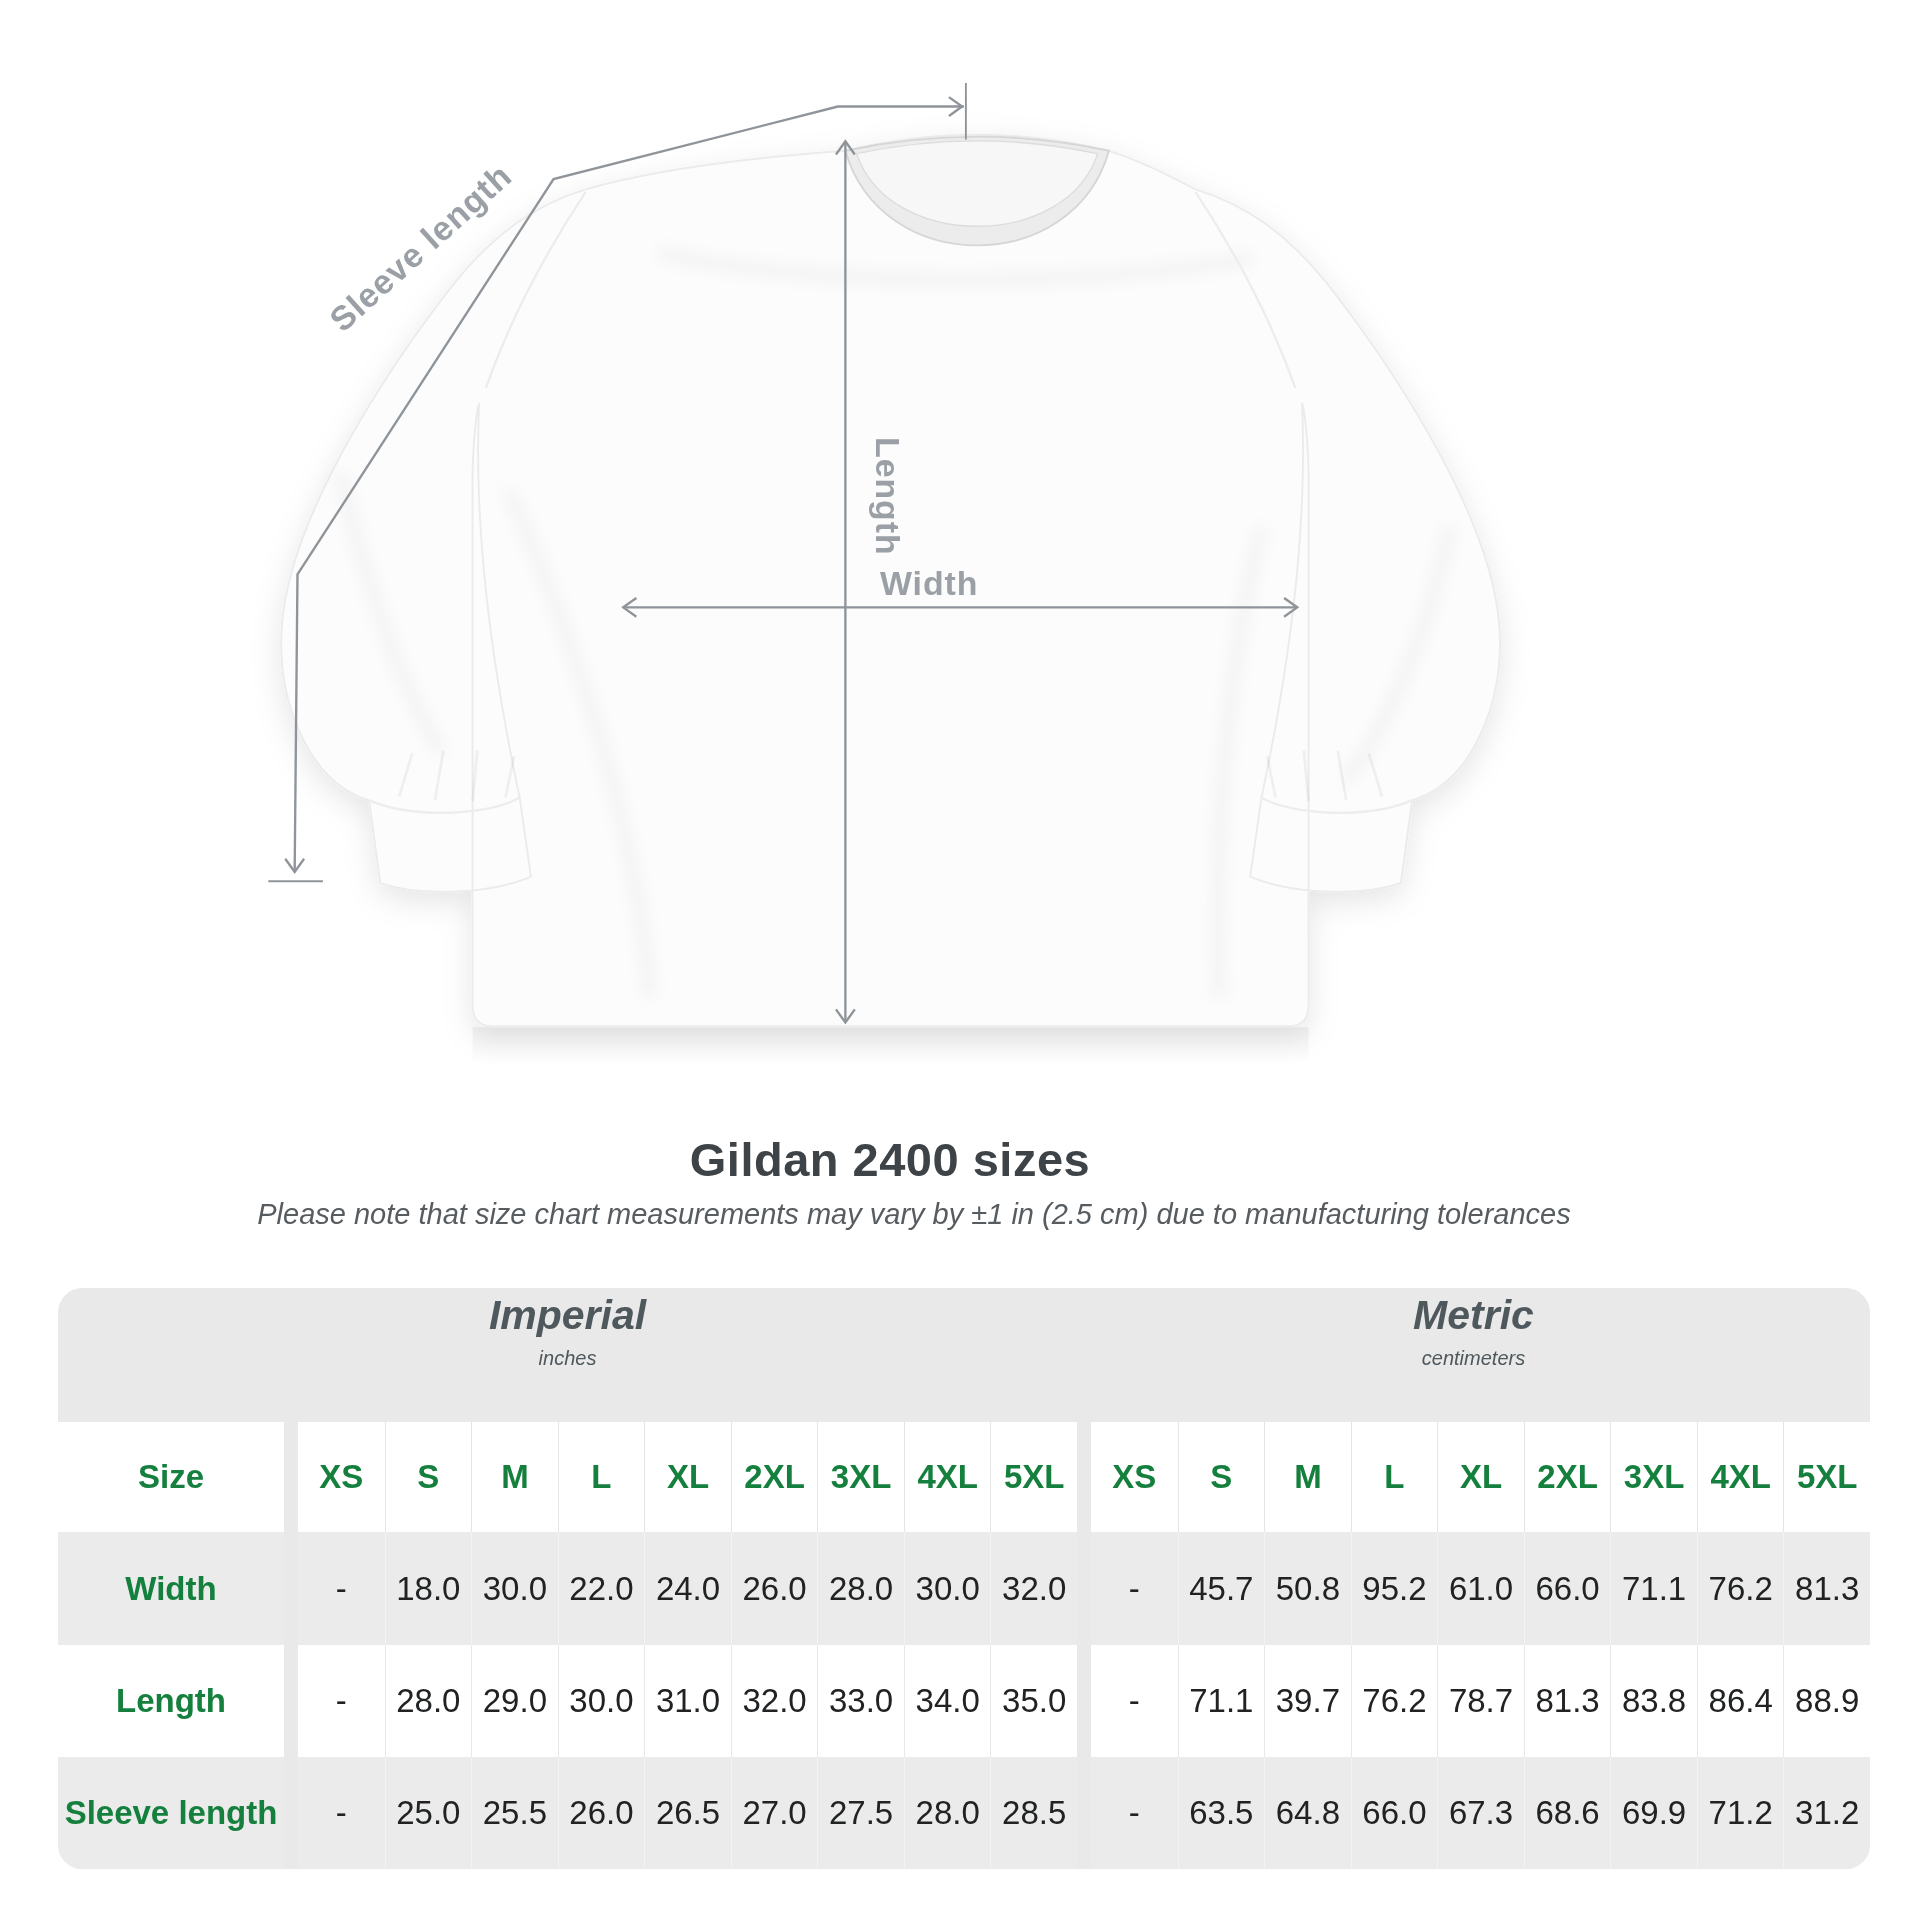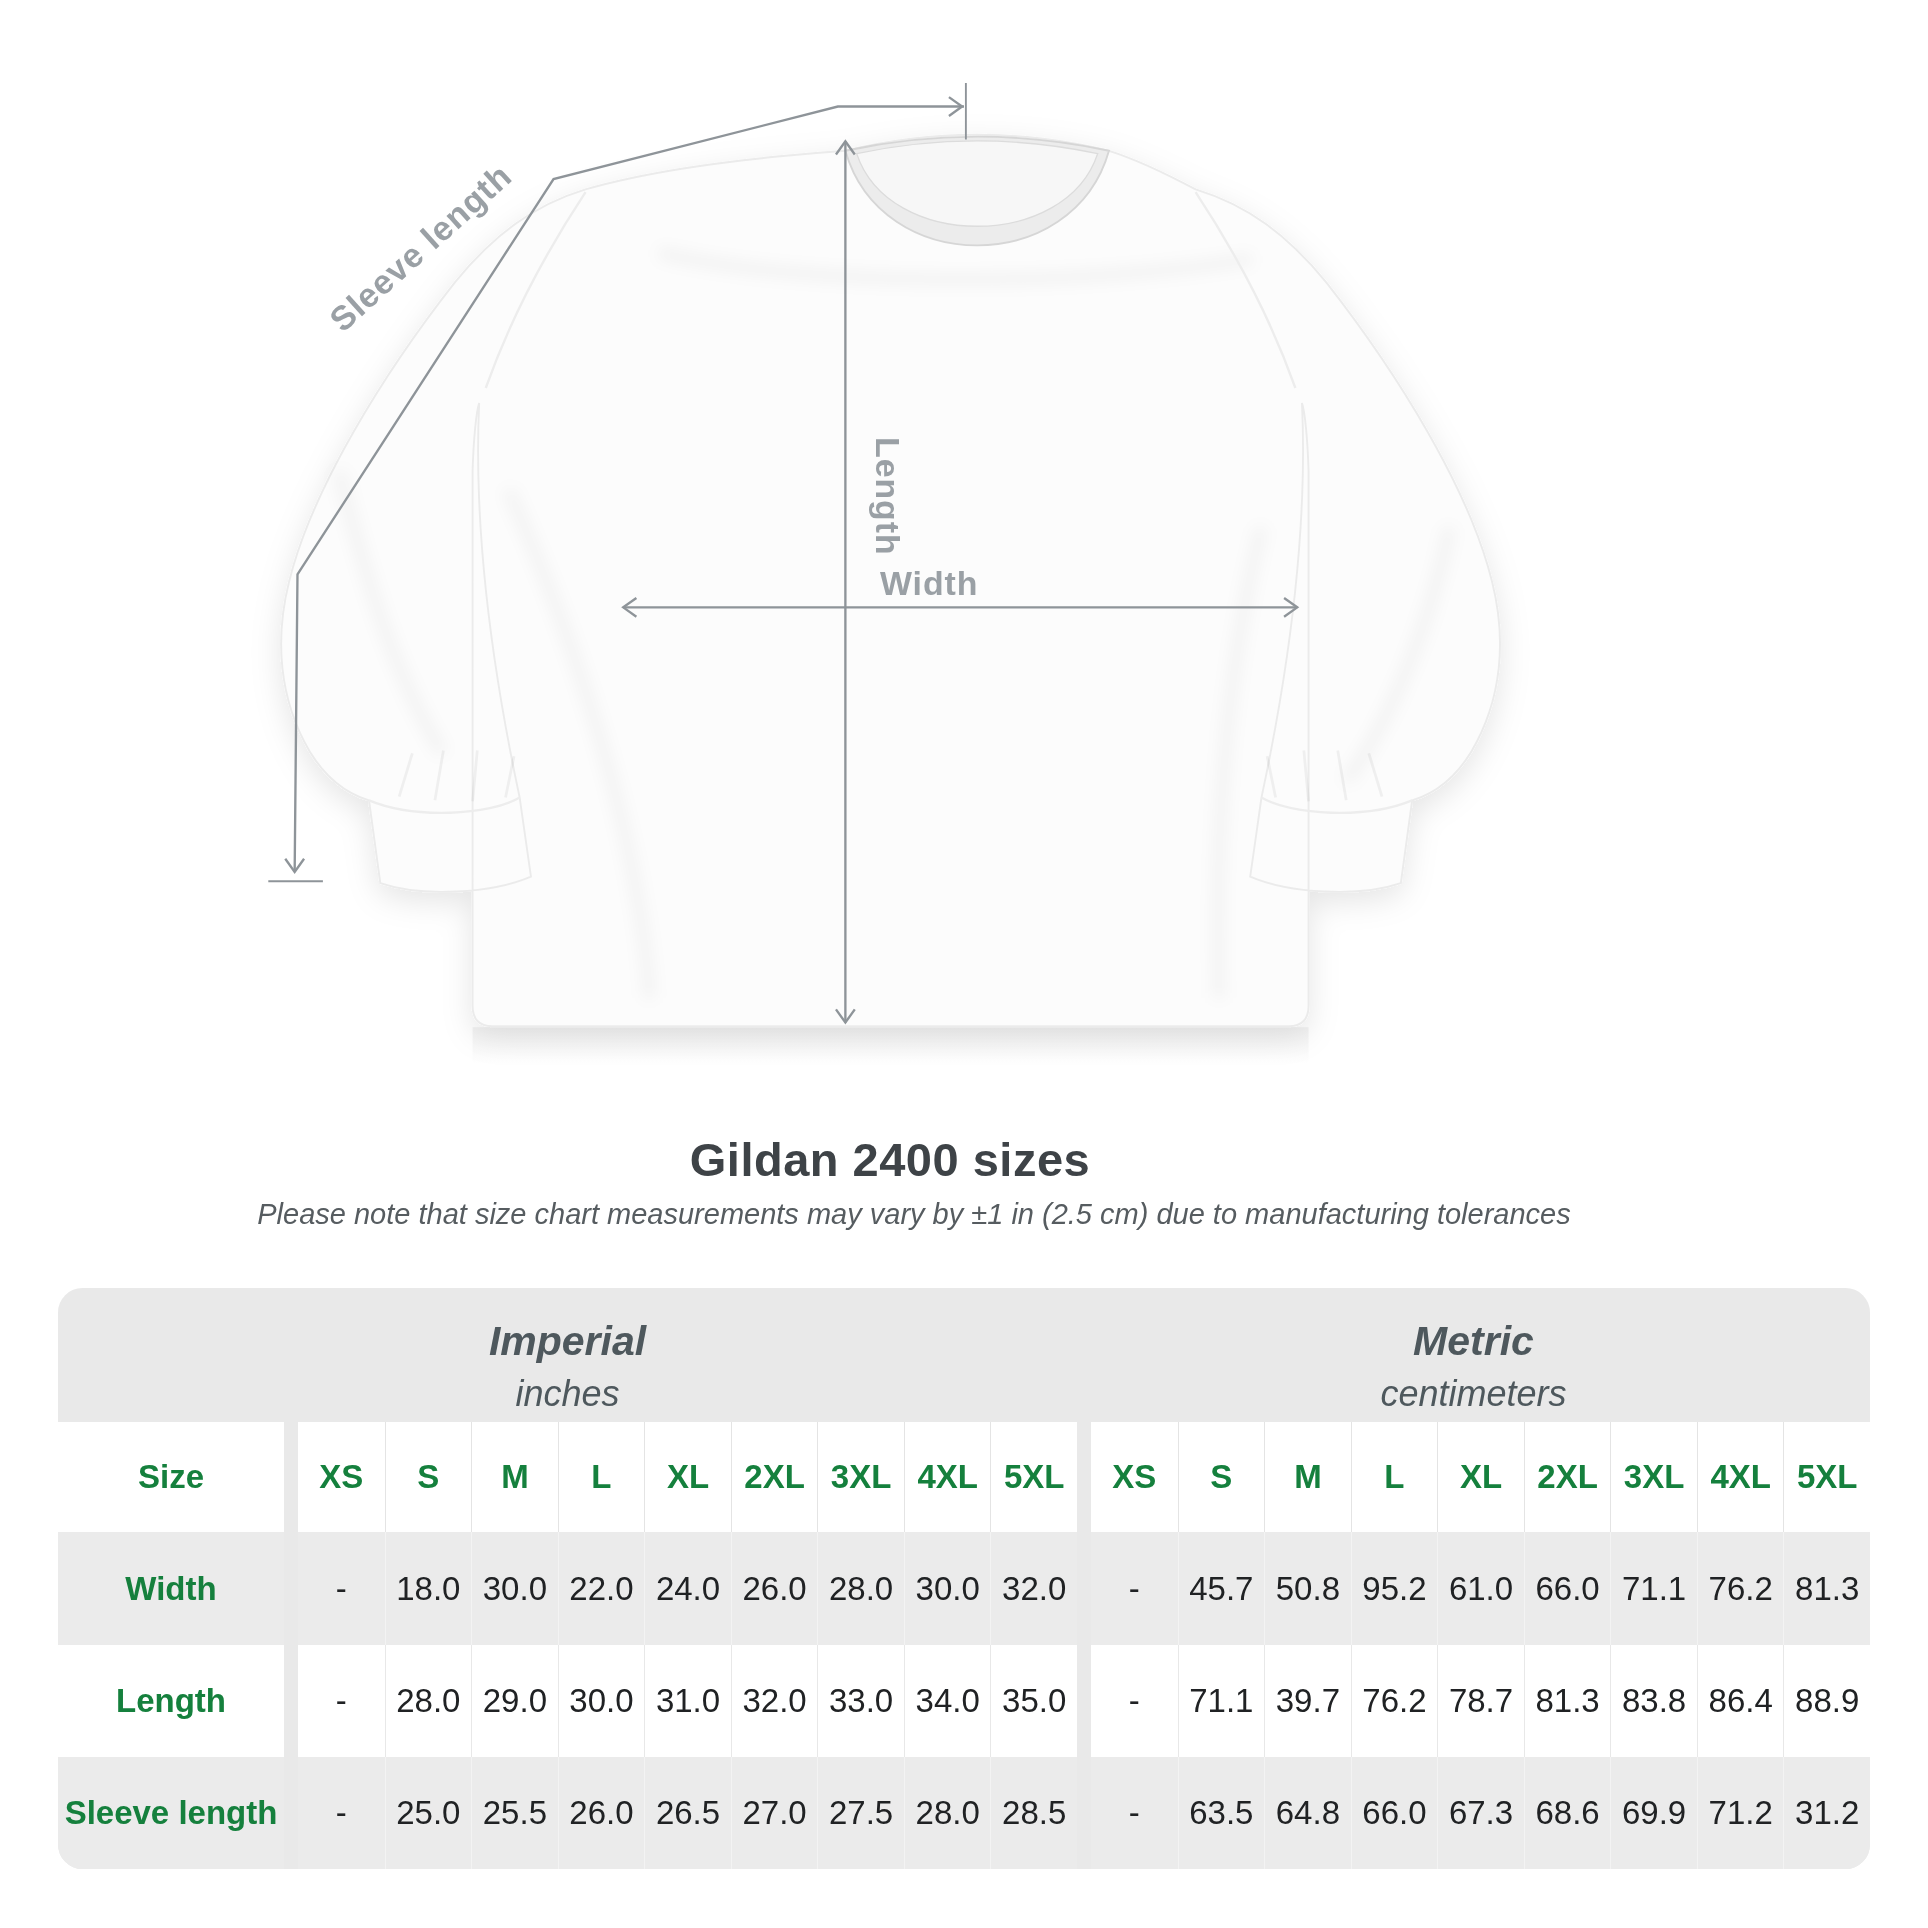--- a/index.html
+++ b/index.html
@@ -13,25 +13,25 @@
   .title{position:absolute;left:0;top:1132px;width:1780px;text-align:center;
          font-size:47px;font-weight:bold;color:#3e4347;letter-spacing:0.5px;}
   .subtitle{position:absolute;left:0;top:1198px;width:1828px;text-align:center;
          font-size:29px;font-style:italic;color:#565c60;}
 
   
   .tbl{position:absolute;left:58px;top:1288px;width:1812px;height:581px;
        background:#e9e9e9;border-radius:24.5px;overflow:hidden;}
   .grid-row{display:grid;grid-template-columns:226px 14px repeat(9,1fr) 14px repeat(9,1fr);}
   .r-band{height:134px;}
-  .r-band .group{display:flex;flex-direction:column;align-items:center;justify-content:flex-start;padding-top:30px;gap:7.5px;}
+  .r-band .group{display:flex;flex-direction:column;align-items:center;justify-content:flex-start;padding-top:4px;gap:7.5px;}
   .g-imperial{grid-column:1/12;}
   .g-metric{grid-column:12/22;}
   .group .g-label{font-size:41px;font-weight:bold;font-style:italic;color:#4e585d;}
-  .group .g-sub{font-size:36px;font-style:italic;color:#4e585d;}
+  .group .g-sub{font-size:20px;font-style:italic;color:#4e585d;}
   .r-hdr{height:110px;}
   .r-w{height:113px;}
   .r-l{height:112px;}
   .r-s{height:112px;}
   .cell{display:flex;align-items:center;justify-content:center;font-size:33px;}
   .r-hdr .cell,.r-l .cell{background:#ffffff;}
   .r-w .cell,.r-s .cell{background:#ebebeb;}
   .r-hdr .cell{border-left:1.9px solid #e4e4e4;}
   .r-l .cell{border-left:1.9px solid #e8e8e8;}
   .r-w .cell,.r-s .cell{border-left:1.9px solid #f3f3f3;}

